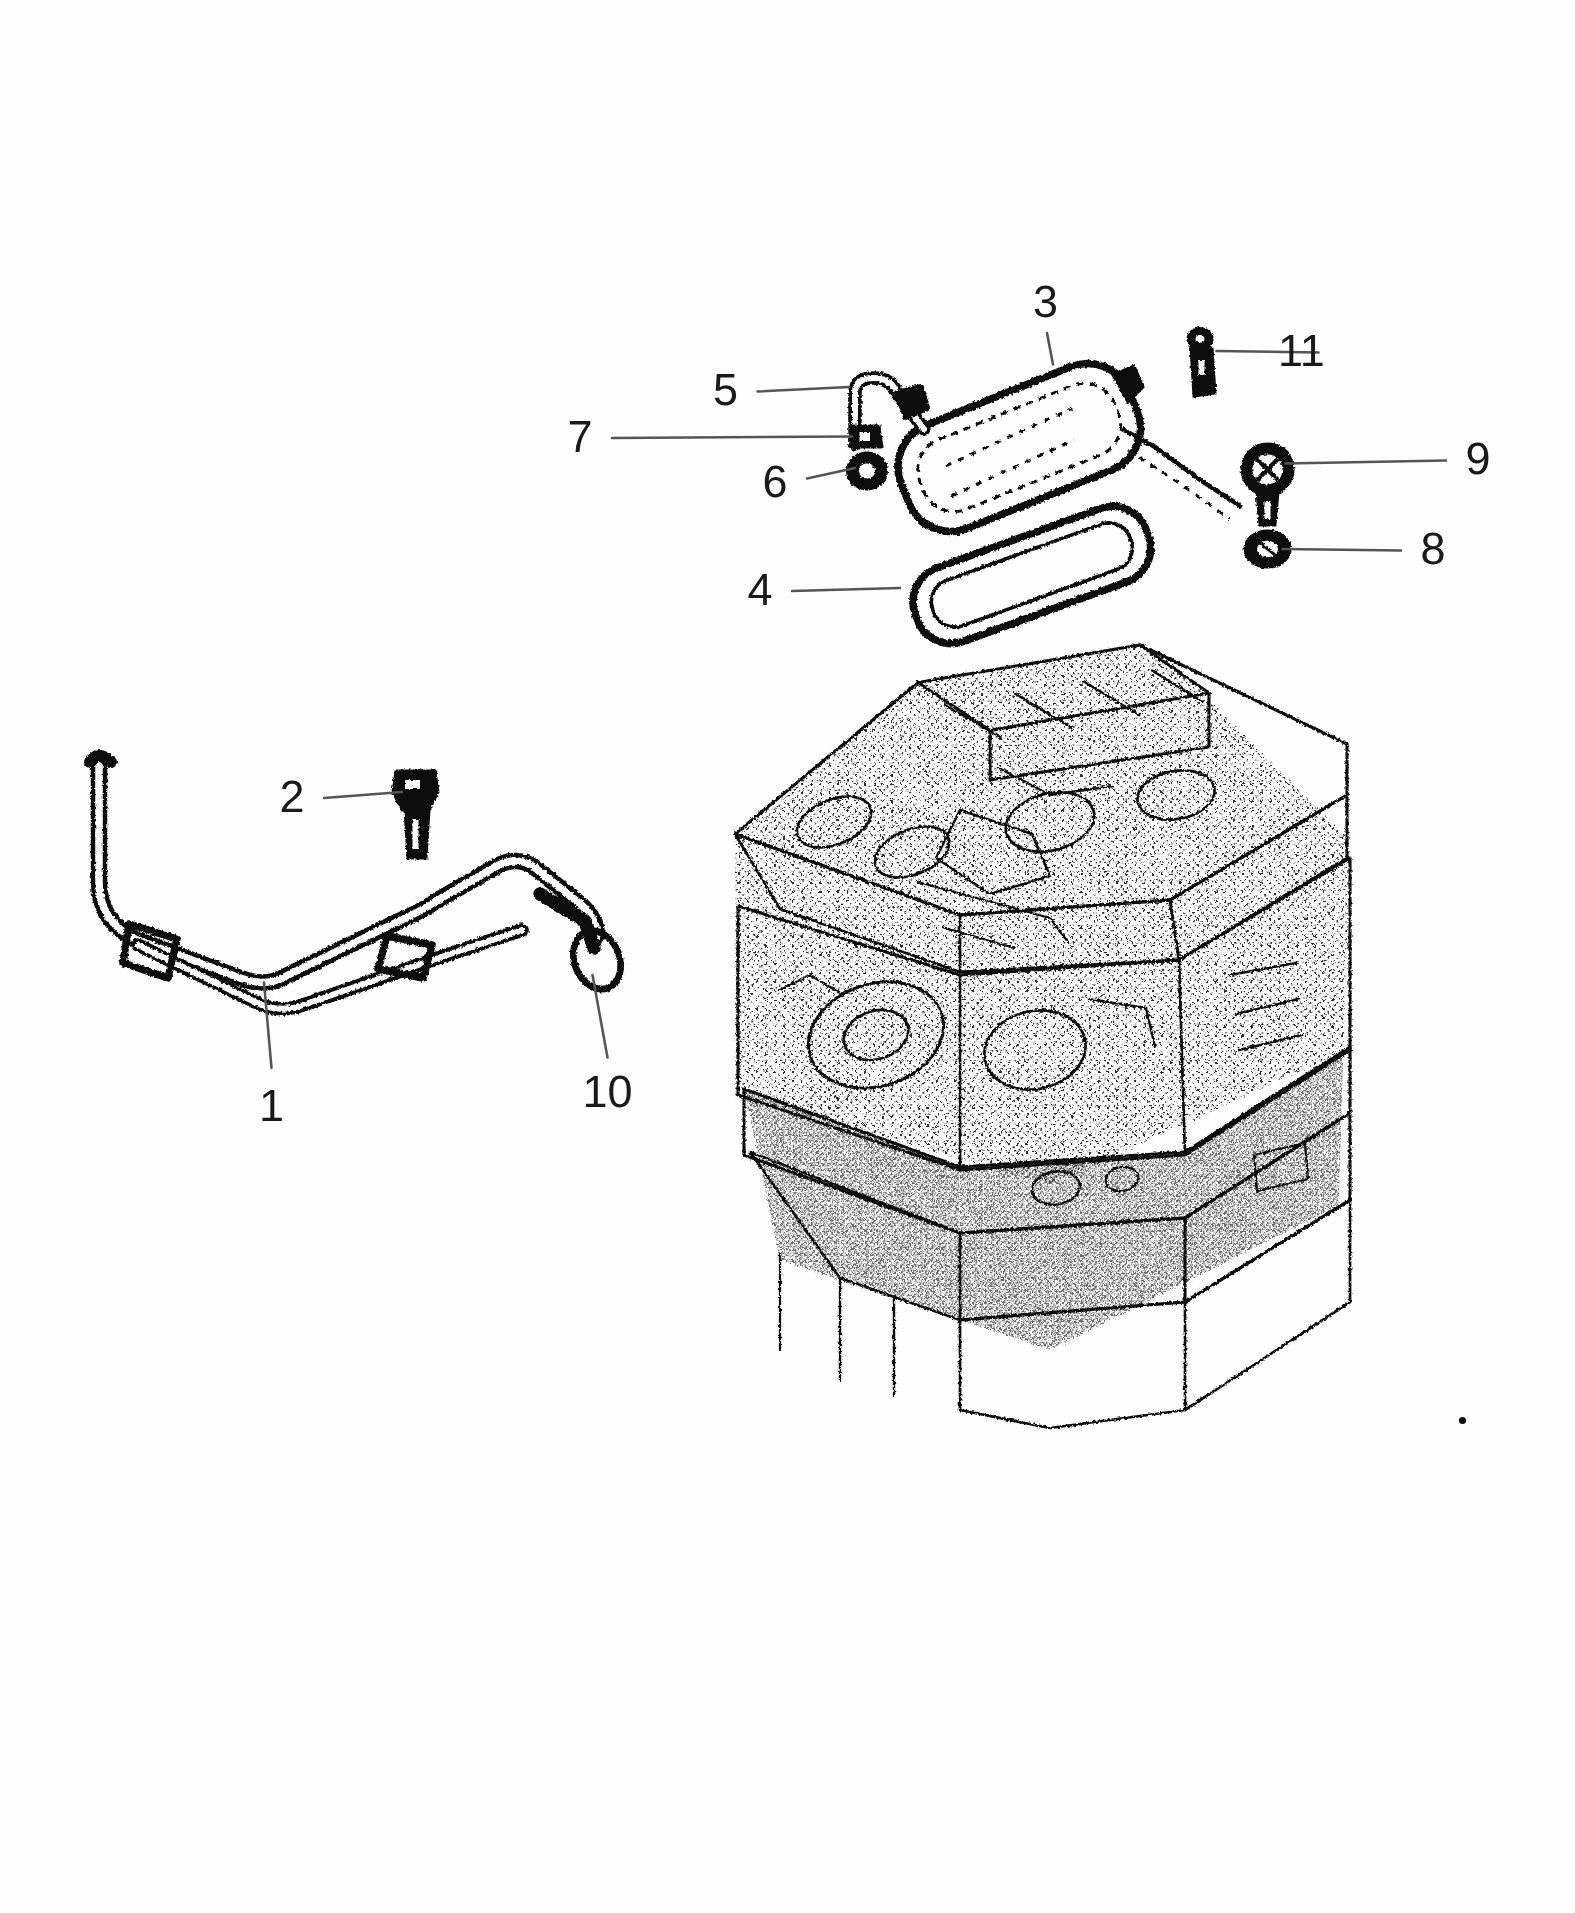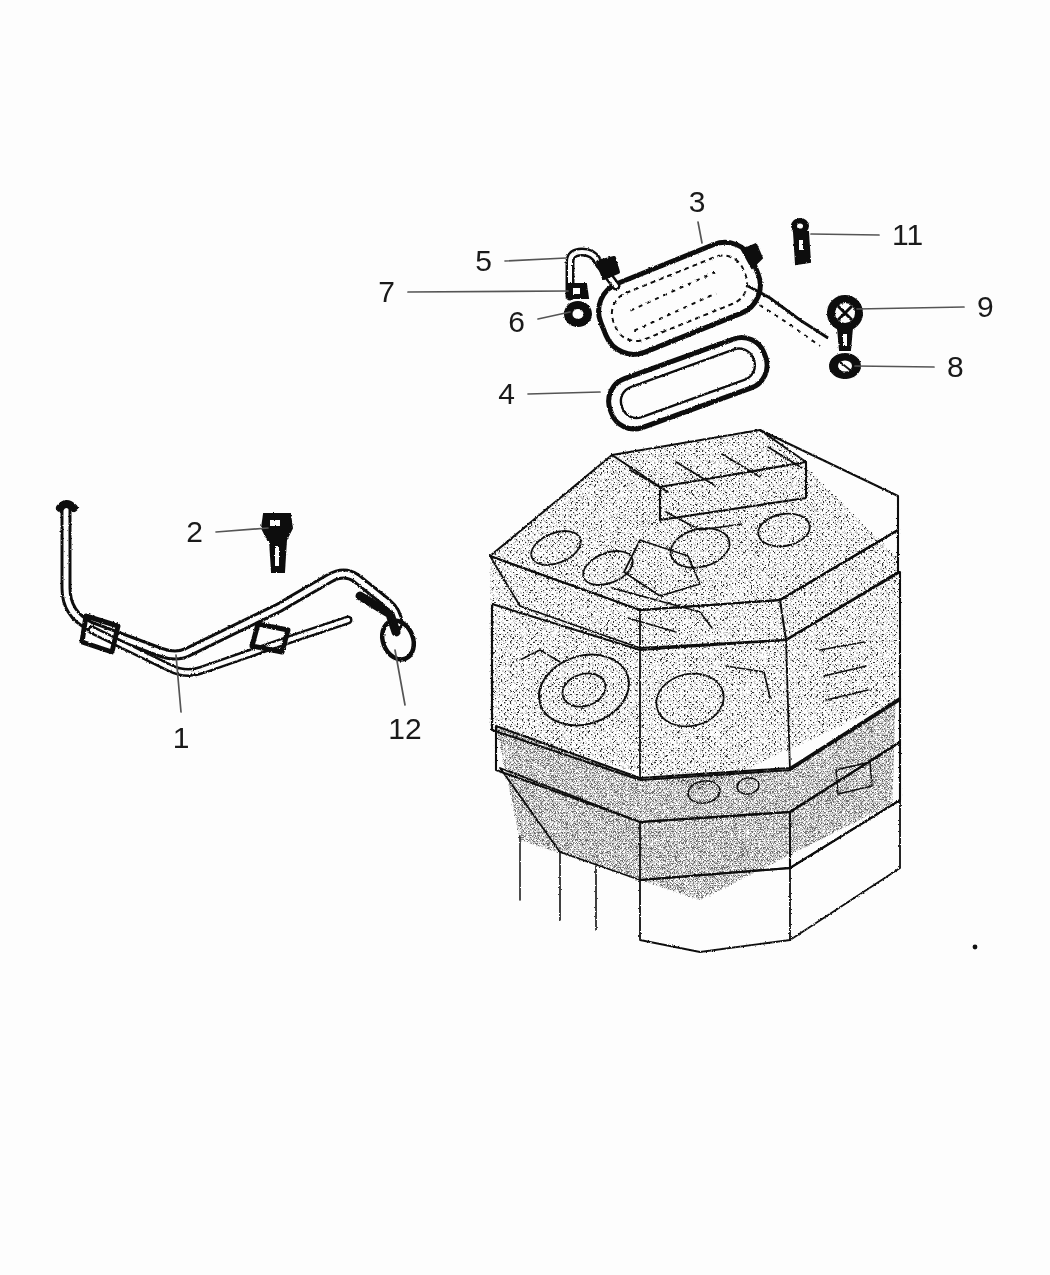--- a/index.html
+++ b/index.html
@@ -238,17 +238,17 @@
   <div id="labels">
       <div class="callout-label anchor-mid" style="left: 181px; top: 738px;">1</div>
       <div class="callout-label anchor-right" style="left: 203px; top: 532px;">2</div>
       <div class="callout-label anchor-mid" style="left: 697px; top: 202px;">3</div>
       <div class="callout-label anchor-right" style="left: 515px; top: 394px;">4</div>
       <div class="callout-label anchor-right" style="left: 492px; top: 261px;">5</div>
       <div class="callout-label anchor-right" style="left: 525px; top: 322px;">6</div>
       <div class="callout-label anchor-right" style="left: 395px; top: 292px;">7</div>
       <div class="callout-label anchor-left" style="left: 947px; top: 367px;">8</div>
       <div class="callout-label anchor-left" style="left: 977px; top: 307px;">9</div>
-      <div class="callout-label anchor-mid" style="left: 405px; top: 729px;">12</div>
-      <div class="callout-label anchor-left" style="left: 892px; top: 235px;">11</div>
+      <div class="callout-label anchor-mid" style="left: 405px; top: 729px;">10</div>
+      <div class="callout-label anchor-left" style="left: 852px; top: 235px;">11</div>
     </div>
 
 </div>
 
 </body></html>

